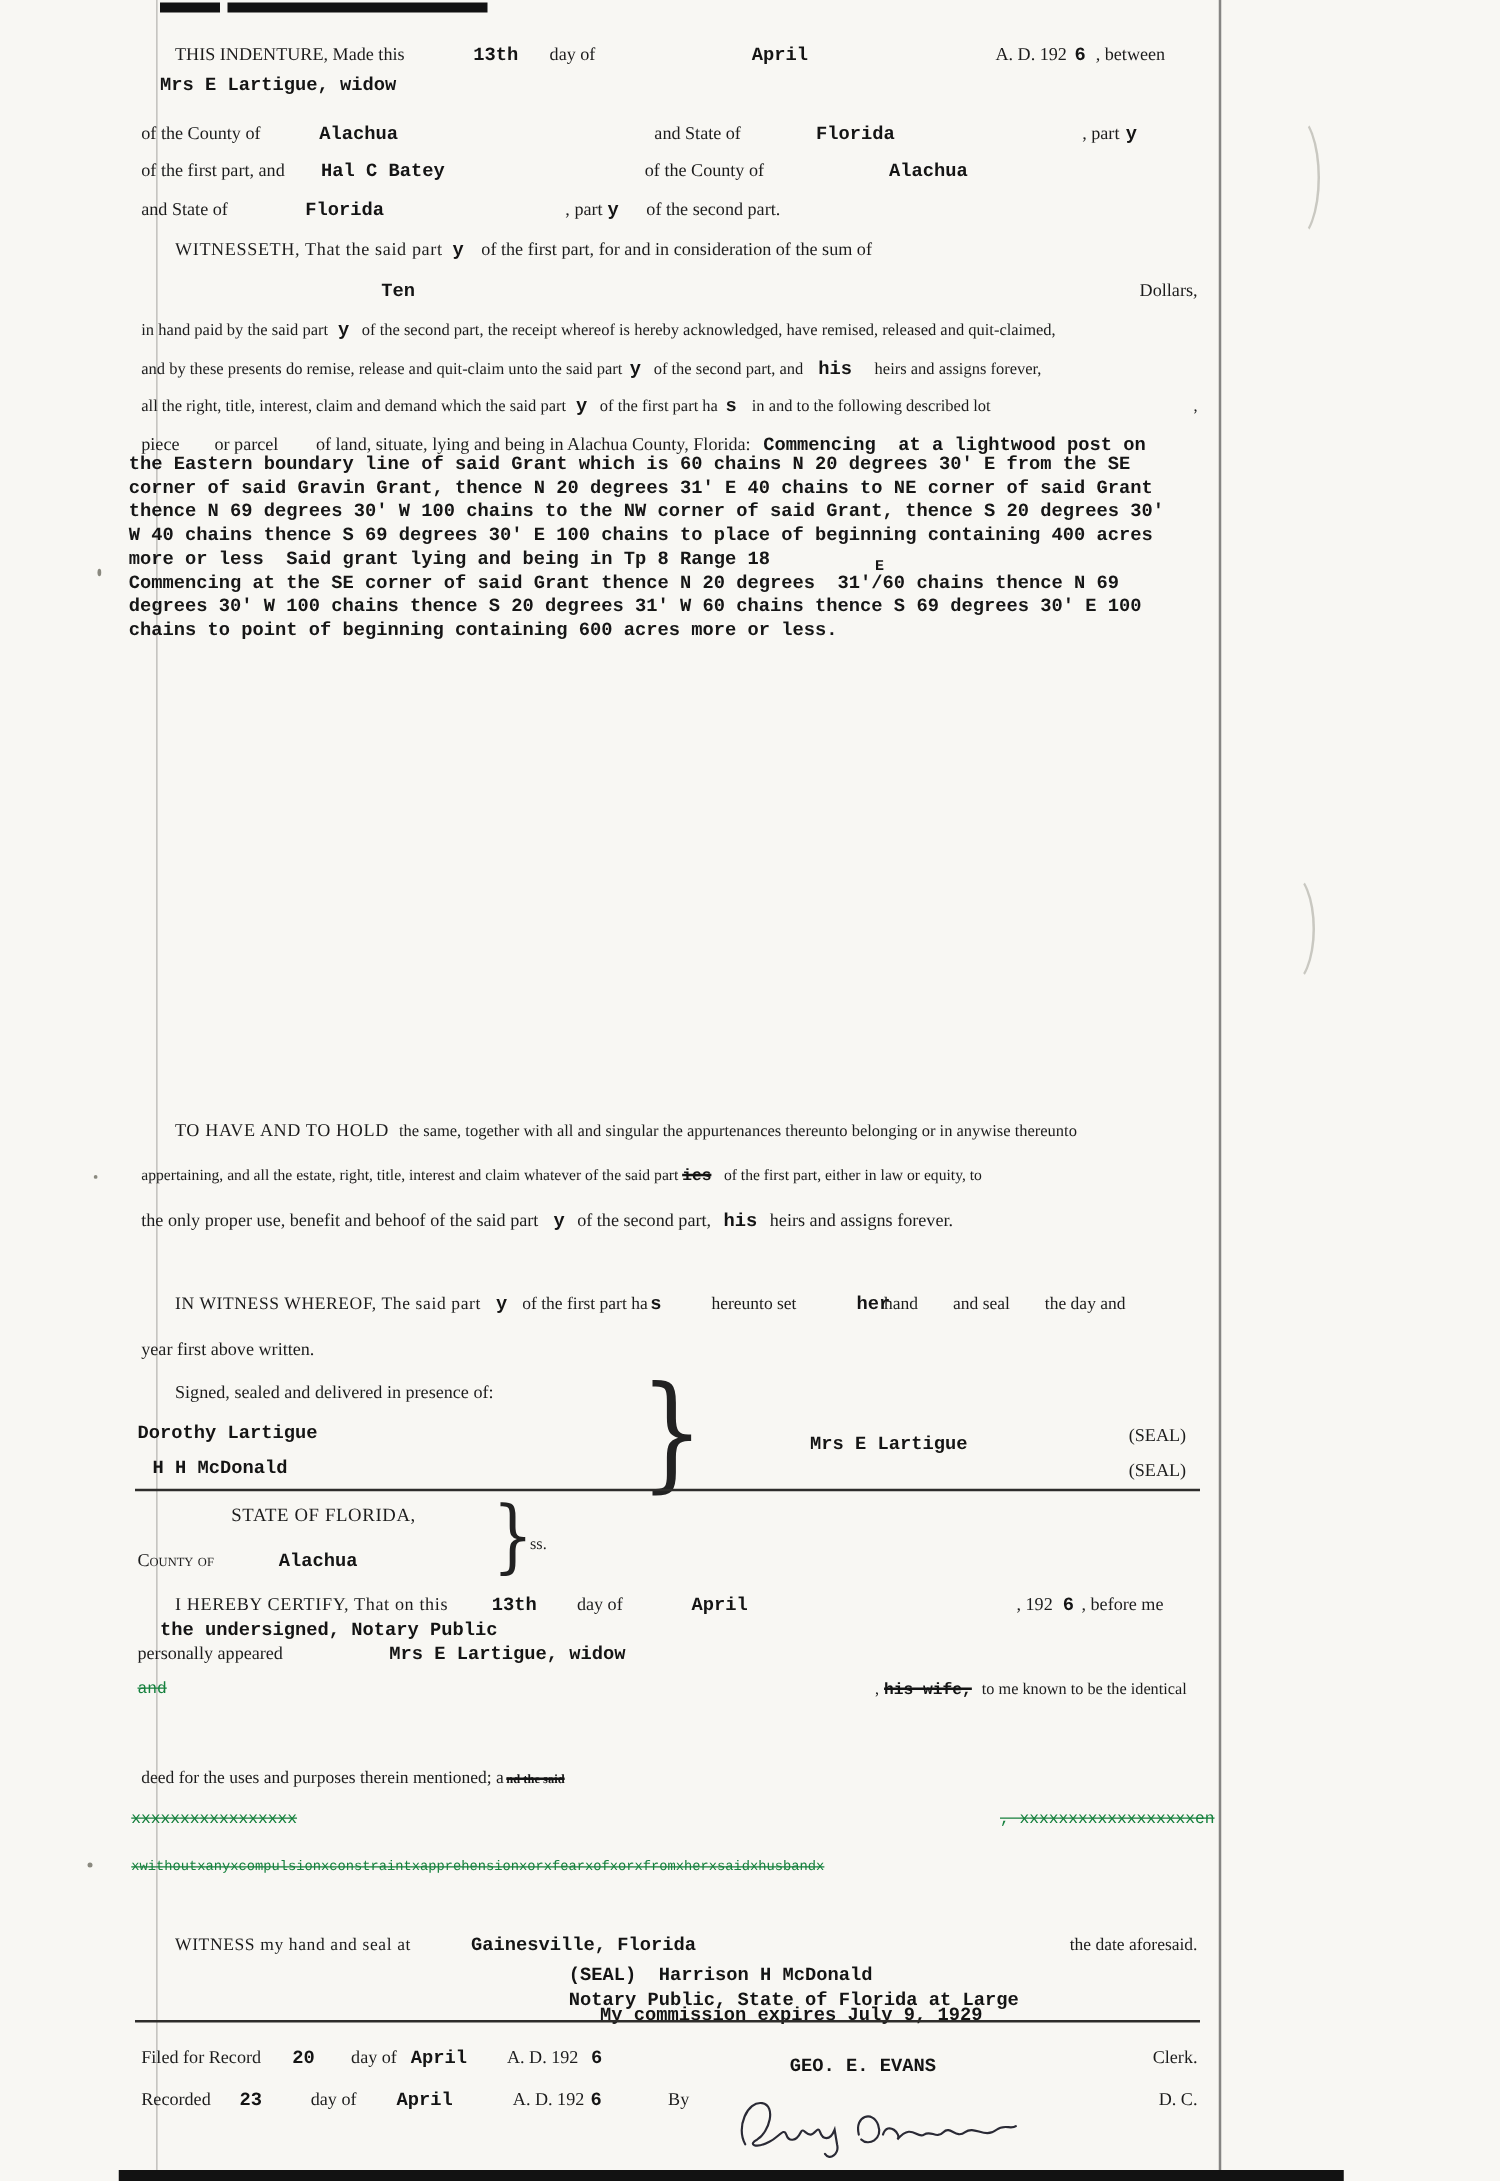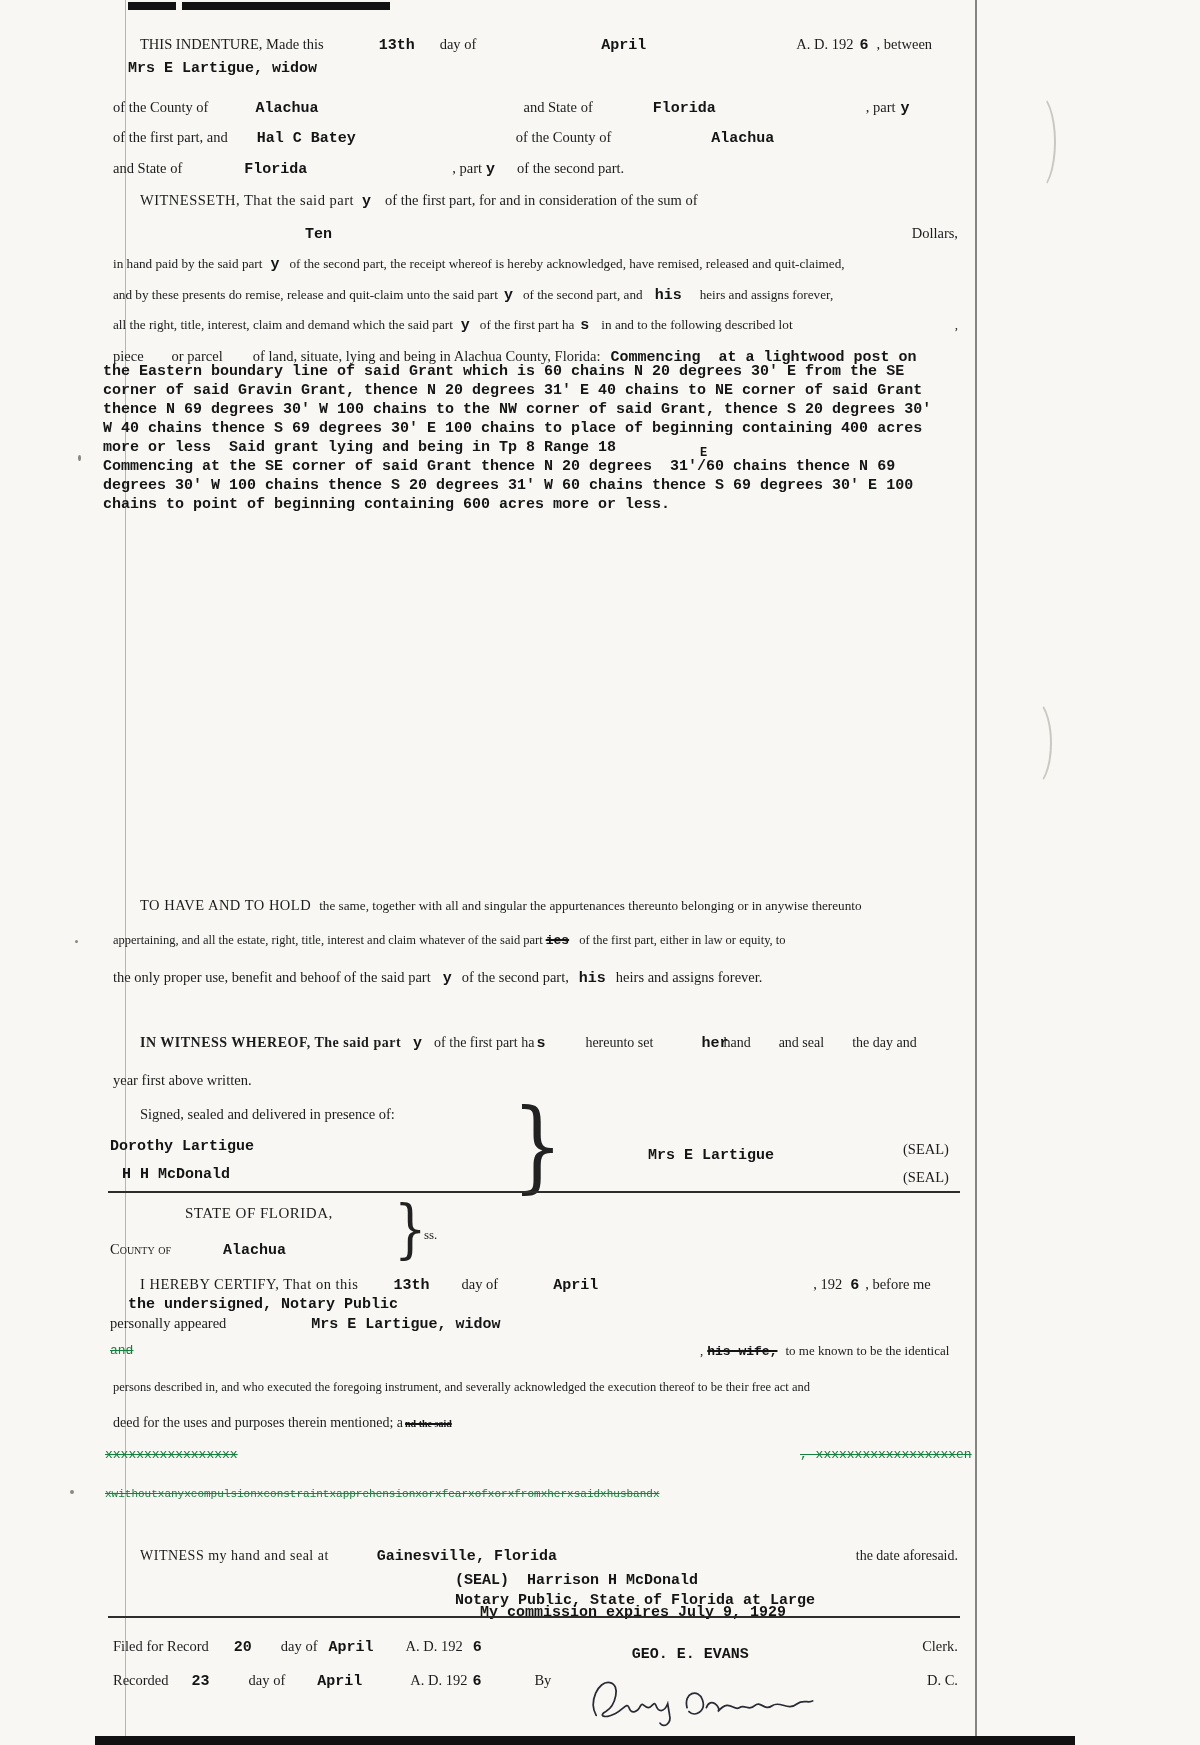--- a/index.html
+++ b/index.html
@@ -144,21 +144,21 @@
   </div>
   <div class="line" style="top:969px;">
     <span class="p">the only proper use, benefit and behoof of the said part</span>
     <span class="t" style="margin-left:12px;">y</span>
     <span class="p" style="margin-left:10px;">of the second part,</span>
     <span class="t" style="margin-left:10px;">his</span>
     <span class="p" style="margin-left:10px;">heirs and assigns forever.</span>
   </div>
 
   <div class="line fs14" style="top:1035px;">
-    <span class="p caps" style="margin-left:27px;font-weight:bold;">IN WITNESS WHEREOF, The said part</span>
+    <span class="p caps" style="margin-left:27px;">IN WITNESS WHEREOF, The said part</span>
     <span class="t" style="margin-left:12px;">y</span>
     <span class="p" style="margin-left:12px;">of the first part ha</span>
     <span class="t" style="margin-left:2px;">s</span>
     <span class="p" style="margin-left:40px;">hereunto set</span>
     <span class="t" style="margin-left:48px;">her</span>
     <span class="p" style="margin-left:-5px;">hand</span>
     <span class="p" style="margin-left:28px;">and seal</span>
     <span class="p" style="margin-left:28px;">the day and</span>
   </div>
   <div class="abs p" style="left:113px;top:1072px;font-size:14.5px;">year first above written.</div>
@@ -197,21 +197,20 @@
     <span class="t" style="margin-left:85px;">Mrs E Lartigue, widow</span>
   </div>
 
   <div class="abs xline x13 t struck" style="left:110px;top:1343px;font-size:13px;">and</div>
   <div class="line" style="top:1343px;left:700px;width:290px;">
     <span class="p fs13">,</span>
     <span class="t struck" style="margin-left:4px;font-size:13px;">his wife,</span>
     <span class="p fs13" style="margin-left:8px;">to me known to be the identical</span>
   </div>
 
-  <div class="abs p fs125" style="left:113px;top:1380px;">persons described in, and who executed the foregoing instrument, and severally acknowledged the execution thereof to be their free act and</div>
 
   <div class="line fs14" style="top:1415px;">
     <span class="p">deed for the uses and purposes therein mentioned; a</span>
     <span class="t struck" style="margin-left:2px;font-size:10px;font-family:Liberation Serif, serif;">nd the said</span>
   </div>
 
   <div class="abs xline x13" style="left:105px;top:1447px;">xxxxxxxxxxxxxxxxx</div>
   <div class="abs xline x13" style="left:800px;top:1447px;">, xxxxxxxxxxxxxxxxxxen</div>
   <div class="abs xline x11" style="left:105px;top:1488px;">xwithoutxanyxcompulsionxconstraintxapprehensionxorxfearxofxorxfromxherxsaidxhusbandx</div>
 

